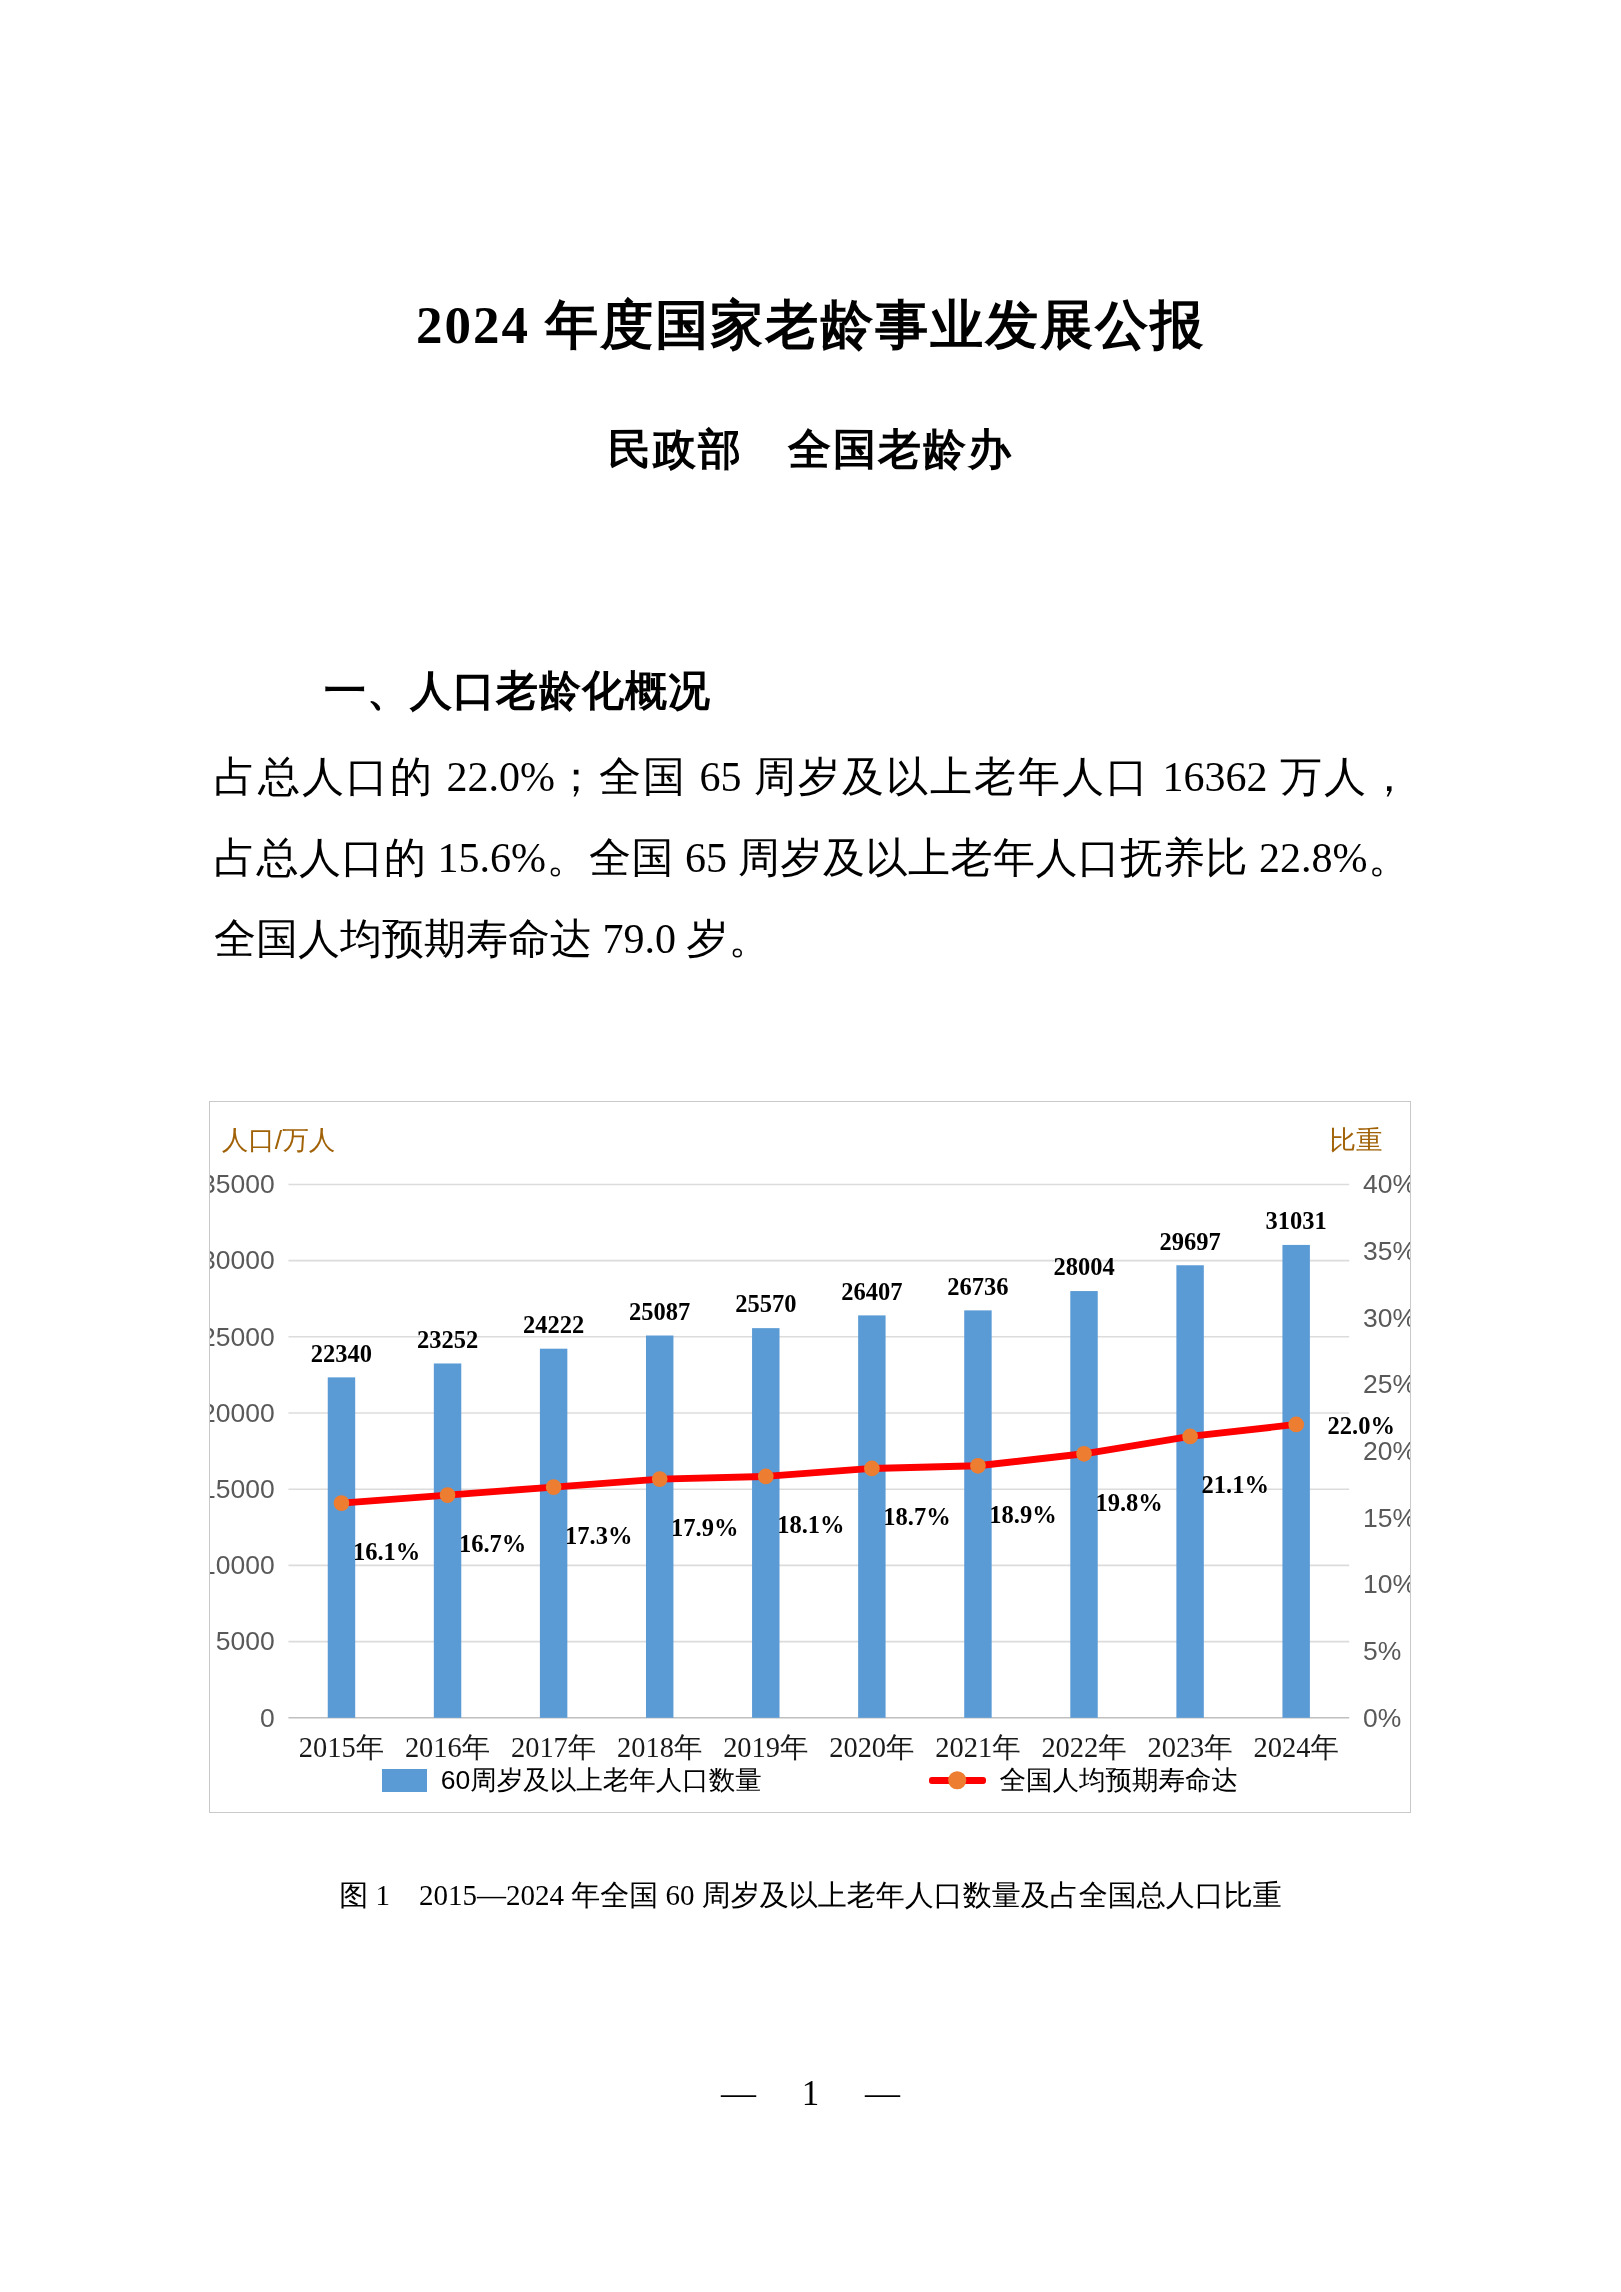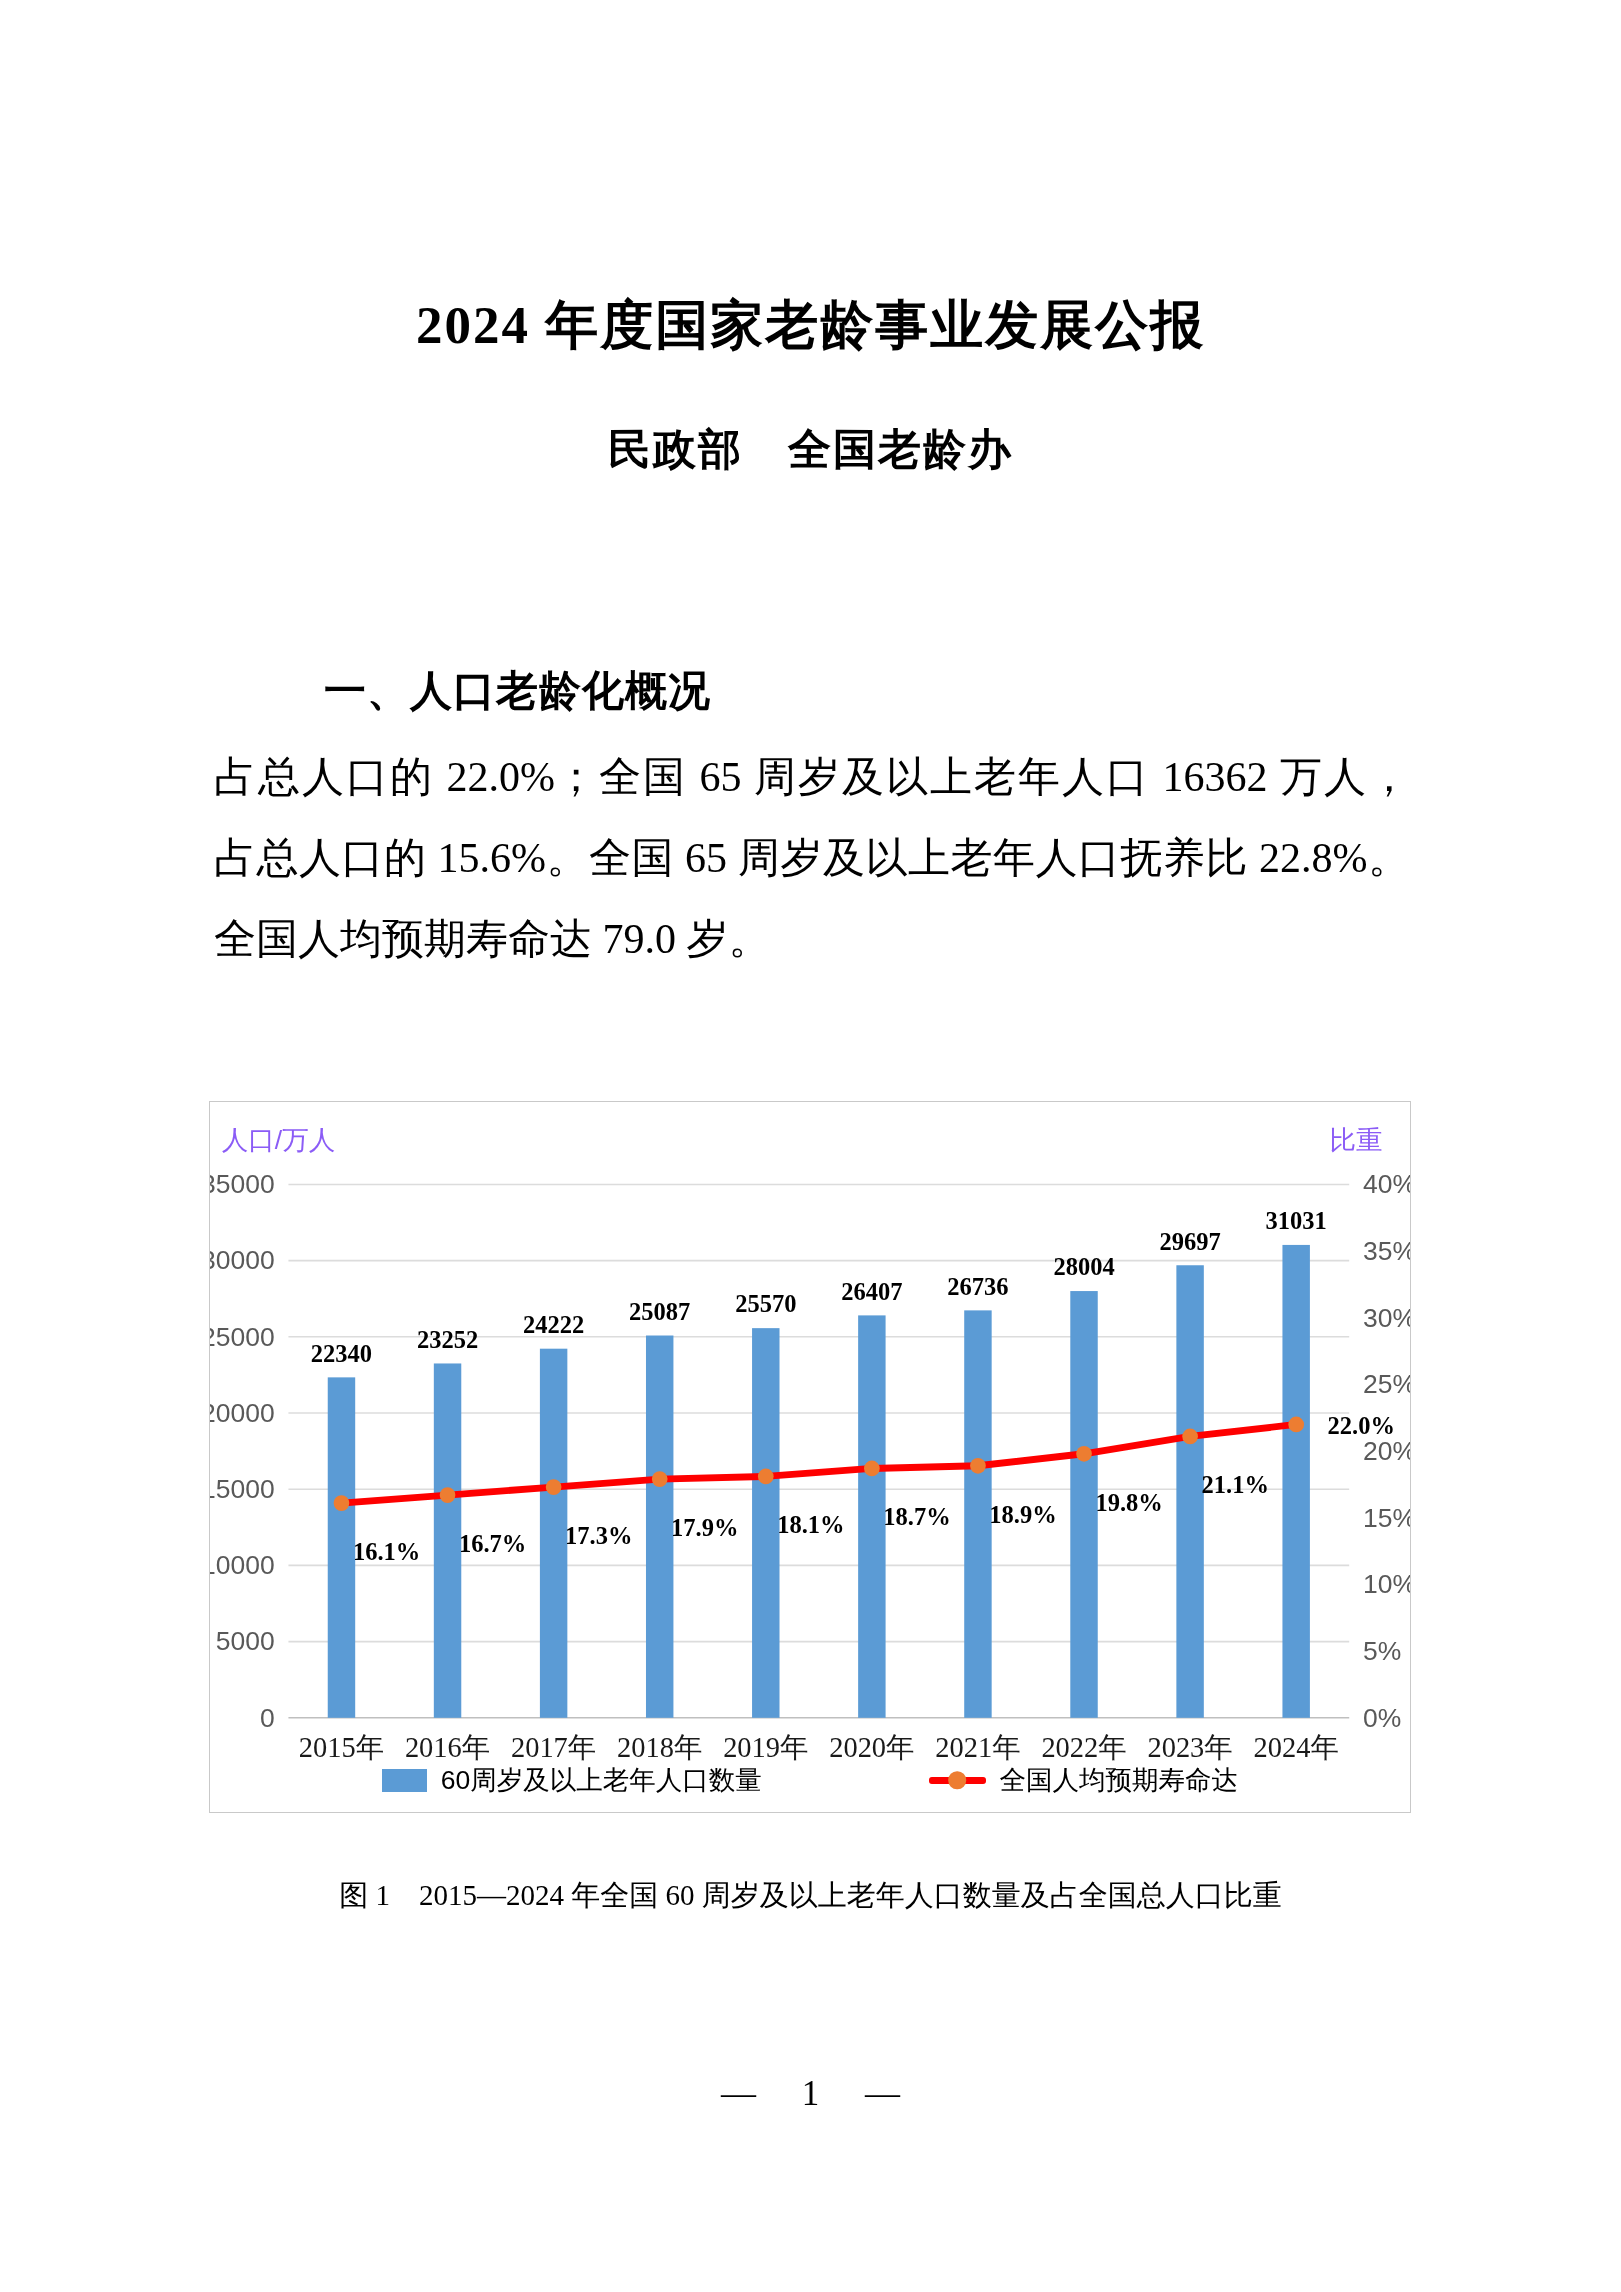--- a/index.html
+++ b/index.html
@@ -43,21 +43,21 @@
   .body-line.first{padding-left:84px;}
   .body-line.last{text-align:center;text-align-last:left;}
   .chart-box{
     position:absolute;left:209px;top:1101px;width:1202px;height:712px;
     border:1px solid #c9c9c9;
     background:#fff;
     box-sizing:border-box;
   }
   .axis-title{
     position:absolute;top:19.6px;
-    font-size:26.5px;color:#8b5cf6;
+    font-size:26.5px;color:#a16207;
     font-family:"Liberation Sans", sans-serif;
   }
   .axis-title.left{left:11.8px;}
   .axis-title.right{right:27.4px;}
   .chart-svg{position:absolute;left:0;top:0;width:1200px;height:710px;}
   .chart-svg text{font-family:"Liberation Sans", sans-serif;}
   .chart-svg text.num-label, .chart-svg text.pct-label{
     font-family:"Liberation Serif", serif;font-weight:bold;
   }
   .chart-svg text.x-label{font-family:"Liberation Serif", serif;}

